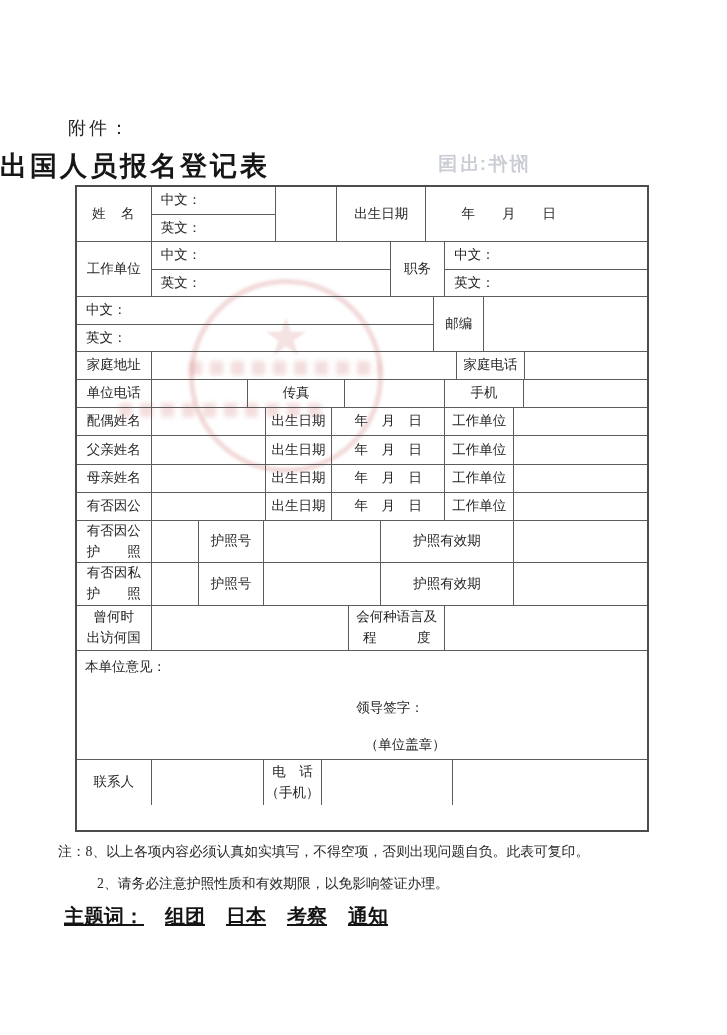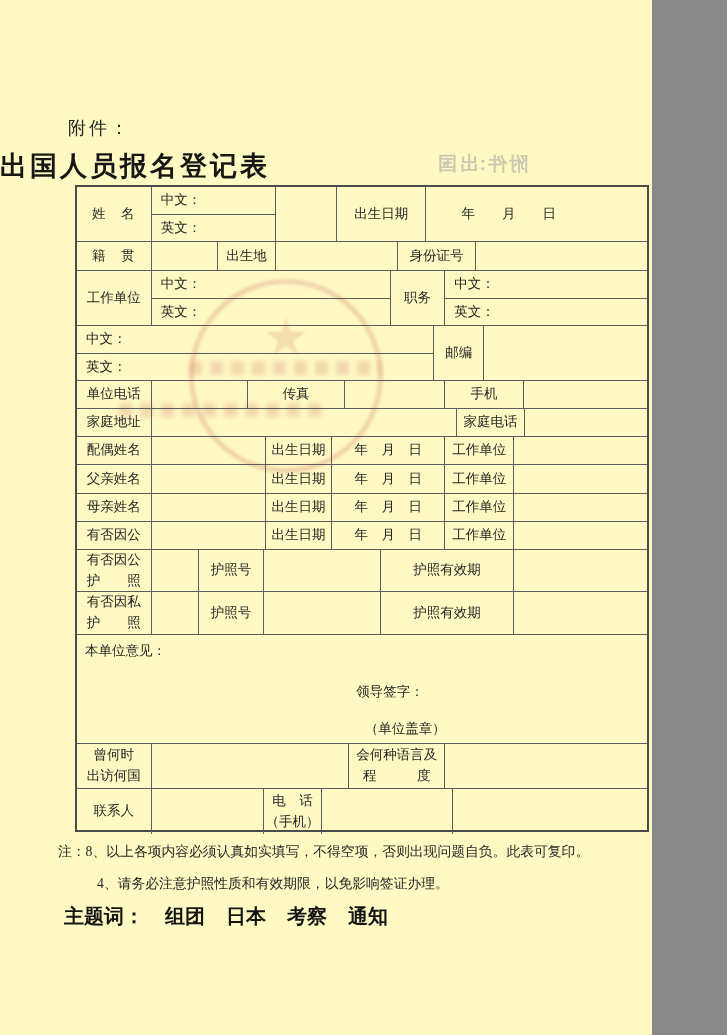--- a/index.html
+++ b/index.html
@@ -1,19 +1,19 @@
 <!DOCTYPE html>
 <html><head>
 <meta charset="utf-8">
 <style>
   * { margin:0; padding:0; box-sizing:border-box; }
   body { background:#888; }
   .page {
-    position:relative; width:652px; height:1035px;
-    background:#fef9c3; overflow:hidden;
+    position:relative; width:727px; height:1035px;
+    background:#ffffff; overflow:hidden;
     font-family:"Liberation Serif","DejaVu Serif",serif;
     color:#262626;
   }
   .attachment {
     position:absolute; left:68px; top:116px;
     font-size:18px; letter-spacing:3px;
   }
   .ghost {
     position:absolute; left:418px; top:151px; width:110px;
     font-family:"Liberation Sans","DejaVu Sans",sans-serif;
@@ -66,21 +66,21 @@
   .opinion { position:relative; display:block; }
   .opinion .op-label { position:absolute; left:8px; top:7px; font-size:13.5px; }
   .opinion .op-sign  { position:absolute; left:49%; top:44%; font-size:13.5px; }
   .opinion .op-stamp { position:absolute; left:50.5%; top:79%; font-size:13.5px; }
   
   .notes { position:absolute; left:58px; top:843px; font-size:13.8px; line-height:1.35; }
   .notes .n2 { margin-top:13px; margin-left:39px; }
   .subject {
     position:absolute; left:64px; top:903px;
     font-family:"Liberation Sans","DejaVu Sans",sans-serif;
-    font-weight:bold; font-size:20px; color:#141414;
+    font-weight:bold; font-size:20px; color:#141414;text-decoration:underline;
   }
   .subject .kw { margin-left:21px; }
   .subject .kw:first-of-type { margin-left:9px; }
 </style>
 </head>
 <body>
 
 <div class="page">
 
   <div class="attachment">附件：</div>
@@ -100,28 +100,20 @@
       <div class="cell sp" style="flex:0 0 13.1%">姓　名</div>
       <div class="cell col" style="flex:0 0 21.9%">
         <div class="sub">中文：</div>
         <div class="sub">英文：</div>
       </div>
       <div class="cell" style="flex:0 0 10.6%"></div>
       <div class="cell" style="flex:0 0 15.7%">出生日期</div>
       <div class="cell" style="flex:0 0 28.9%">年　　月　　日</div>
     </div>
 
-    <div class="row" style="height:29px">
-      <div class="cell sp" style="flex:0 0 13.1%">籍　贯</div>
-      <div class="cell" style="flex:0 0 11.6%"></div>
-      <div class="cell" style="flex:0 0 10.3%">出生地</div>
-      <div class="cell" style="flex:0 0 21.3%"></div>
-      <div class="cell" style="flex:0 0 13.7%">身份证号</div>
-      <div class="cell" style="flex:0 0 30%"></div>
-    </div>
 
     <div class="row" style="height:55px">
       <div class="cell" style="flex:0 0 13.1%">工作单位</div>
       <div class="cell col" style="flex:0 0 42%">
         <div class="sub">中文：</div>
         <div class="sub">英文：</div>
       </div>
       <div class="cell" style="flex:0 0 9.5%">职务</div>
       <div class="cell col" style="flex:0 0 35.4%">
         <div class="sub">中文：</div>
@@ -129,39 +121,39 @@
       </div>
     </div>
 
     <div class="row" style="height:55px">
       <div class="cell col" style="flex:0 0 62.7%">
         <div class="sub">中文：</div>
         <div class="sub">英文：</div>
       </div>
       <div class="cell" style="flex:0 0 8.7%">邮编</div>
       <div class="cell" style="flex:0 0 15.5%"></div>
+    </div>
+
+    <div class="row" style="height:28px">
+      <div class="cell" style="flex:0 0 13.1%">家庭地址</div>
+      <div class="cell" style="flex:0 0 53.6%"></div>
+      <div class="cell" style="flex:0 0 11.9%">家庭电话</div>
+      <div class="cell" style="flex:0 0 21.4%"></div>
     </div>
 
     <div class="row" style="height:28px">
       <div class="cell" style="flex:0 0 13.1%">单位电话</div>
       <div class="cell" style="flex:0 0 16.9%"></div>
       <div class="cell" style="flex:0 0 17%">传真</div>
       <div class="cell" style="flex:0 0 17.6%"></div>
       <div class="cell" style="flex:0 0 13.8%">手机</div>
       <div class="cell" style="flex:0 0 21.6%"></div>
     </div>
 
     <div class="row" style="height:28px">
-      <div class="cell" style="flex:0 0 13.1%">家庭地址</div>
-      <div class="cell" style="flex:0 0 53.6%"></div>
-      <div class="cell" style="flex:0 0 11.9%">家庭电话</div>
-      <div class="cell" style="flex:0 0 21.4%"></div>
-    </div>
-
-    <div class="row" style="height:28px">
       <div class="cell" style="flex:0 0 13.1%">配偶姓名</div>
       <div class="cell" style="flex:0 0 20%"></div>
       <div class="cell" style="flex:0 0 11.7%">出生日期</div>
       <div class="cell" style="flex:0 0 19.8%">年　月　日</div>
       <div class="cell" style="flex:0 0 12.1%">工作单位</div>
       <div class="cell" style="flex:0 0 23.3%"></div>
     </div>
     <div class="row" style="height:29px">
       <div class="cell" style="flex:0 0 13.1%">父亲姓名</div>
       <div class="cell" style="flex:0 0 20%"></div>
@@ -202,58 +194,58 @@
     <div class="row" style="height:43px">
       <div class="cell two" style="flex:0 0 13.1%">
         <span>有否因私</span>
         <span>护　　照</span>
       </div>
       <div class="cell" style="flex:0 0 8.3%"></div>
       <div class="cell" style="flex:0 0 11.4%">护照号</div>
       <div class="cell" style="flex:0 0 20.5%"></div>
       <div class="cell" style="flex:0 0 23.4%">护照有效期</div>
       <div class="cell" style="flex:0 0 23.3%"></div>
+    </div>
+
+    <div class="row" style="height:45px">
+      <div class="cell two" style="flex:0 0 13.1%">
+        <span>曾何时</span>
+        <span>出访何国</span>
+      </div>
+      <div class="cell" style="flex:0 0 34.7%"></div>
+      <div class="cell two" style="flex:0 0 16.8%">
+        <span>会何种语言及</span>
+        <span>程　　　度</span>
+      </div>
+      <div class="cell" style="flex:0 0 35.4%"></div>
     </div>
 
     <div class="row" style="height:109px">
       <div class="cell opinion" style="flex:0 0 100%">
         <span class="op-label">本单位意见：</span>
         <span class="op-sign">领导签字：</span>
         <span class="op-stamp">（单位盖章）</span>
       </div>
-    </div>
-
-    <div class="row" style="height:45px">
-      <div class="cell two" style="flex:0 0 13.1%">
-        <span>曾何时</span>
-        <span>出访何国</span>
-      </div>
-      <div class="cell" style="flex:0 0 34.7%"></div>
-      <div class="cell two" style="flex:0 0 16.8%">
-        <span>会何种语言及</span>
-        <span>程　　　度</span>
-      </div>
-      <div class="cell" style="flex:0 0 35.4%"></div>
     </div>
 
     <div class="row" style="height:45px">
       <div class="cell" style="flex:0 0 13.1%">联系人</div>
       <div class="cell" style="flex:0 0 19.7%"></div>
       <div class="cell two" style="flex:0 0 10.2%">
         <span>电　话</span>
         <span>（手机）</span>
       </div>
       <div class="cell" style="flex:0 0 23%"></div>
       <div class="cell" style="flex:0 0 21.6%"></div>
     </div>
 
   </div>
 
   <div class="notes">
     <div class="n1">注：8、以上各项内容必须认真如实填写，不得空项，否则出现问题自负。此表可复印。</div>
-    <div class="n2">4、请务必注意护照性质和有效期限，以免影响签证办理。</div>
+    <div class="n2">2、请务必注意护照性质和有效期限，以免影响签证办理。</div>
   </div>
 
   <div class="subject">
     <span>主题词：</span><span class="kw">组团</span><span class="kw">日本</span><span class="kw">考察</span><span class="kw">通知</span>
   </div>
 
 </div>
 
 </body></html>

